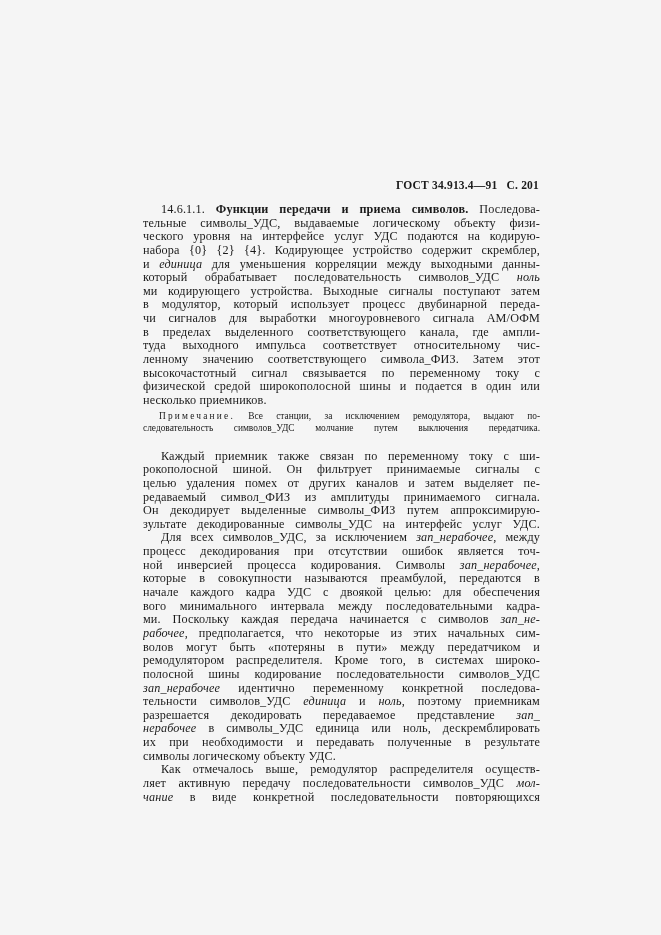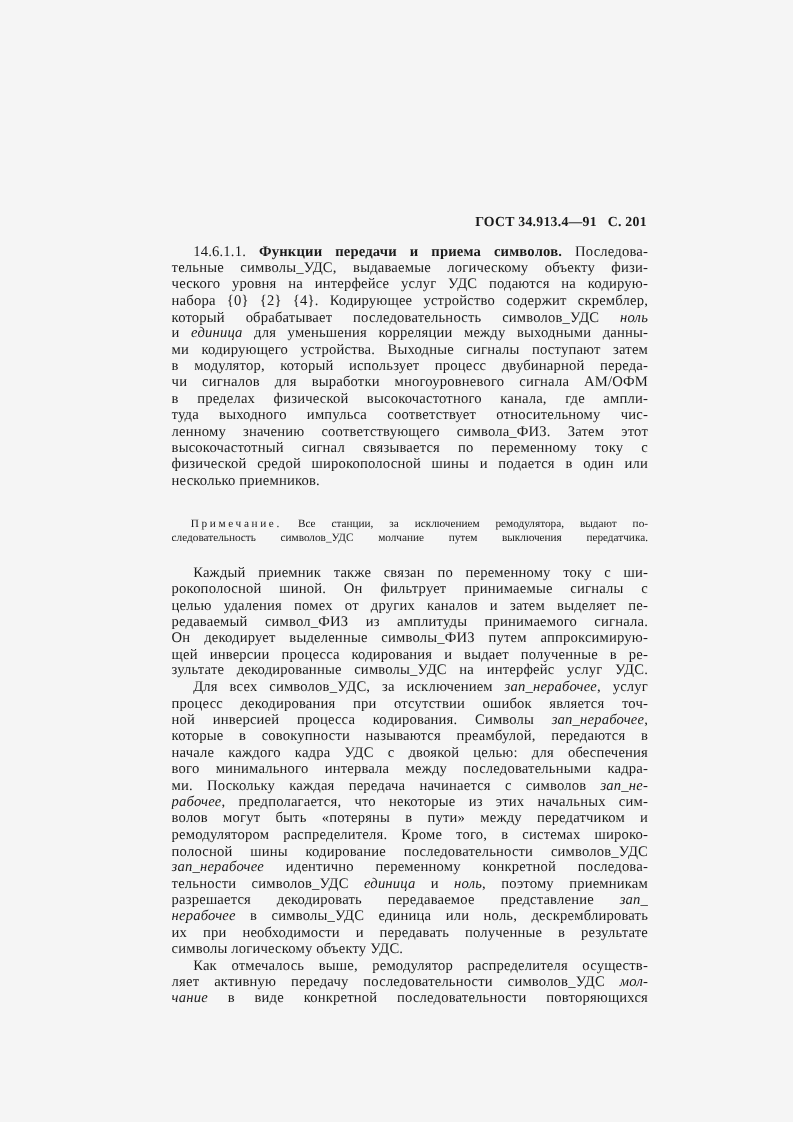--- a/index.html
+++ b/index.html
@@ -49,71 +49,70 @@
   .indent { padding-left: 18px; }
   .note-line {
     font-size: 9.4px;
     line-height: 12px;
     height: 12px;
     white-space: nowrap;
     text-align: justify;
     text-align-last: justify;
     overflow: hidden;
   }
-  .note-first { margin-top: 23px; padding-left: 16px; }
+  .note-first { margin-top: 2px; padding-left: 16px; }
   .note-last { margin-bottom: 16px; }
   .spaced { letter-spacing: 2.2px; }
   b { font-weight: bold; }
   i { font-style: italic; }
 </style>
 </head>
 <body>
 
 <div class="header">
   <span>ГОСТ 34.913.4—91</span>
   <span>С. 201</span>
 </div>
 
 <div class="page">
 
   <div>
     <div class="line indent"><span>14.6.1.1.</span> <b>Функции передачи и приема символов.</b> <span>Последова-</span></div>
     <div class="line">тельные символы_УДС, выдаваемые логическому объекту физи-</div>
     <div class="line">ческого уровня на интерфейсе услуг УДС подаются на кодирую-</div>
     <div class="line">набора {0} {2} {4}. Кодирующее устройство содержит скремблер,</div>
+    <div class="line"><span>и </span><i>единица</i><span> для уменьшения корреляции между выходными данны-</span></div>
     <div class="line"><span>который обрабатывает последовательность символов_УДС </span><i>ноль</i></div>
-    <div class="line"><span>и </span><i>единица</i><span> для уменьшения корреляции между выходными данны-</span></div>
     <div class="line">ми кодирующего устройства. Выходные сигналы поступают затем</div>
     <div class="line">в модулятор, который использует процесс двубинарной переда-</div>
     <div class="line">чи сигналов для выработки многоуровневого сигнала АМ/ОФМ</div>
-    <div class="line">в пределах физической высокочастотного канала, где ампли-</div>
+    <div class="line">в пределах выделенного соответствующего канала, где ампли-</div>
     <div class="line">туда выходного импульса соответствует относительному чис-</div>
     <div class="line">ленному значению соответствующего символа_ФИЗ. Затем этот</div>
     <div class="line">высокочастотный сигнал связывается по переменному току с</div>
     <div class="line">физической средой широкополосной шины и подается в один или</div>
     <div class="line last">несколько приемников.</div>
   </div>
 
   <div>
     <div class="note-line note-first"><span class="spaced">Примечание.</span> <span>Все станции, за исключением ремодулятора, выдают по-</span></div>
     <div class="note-line note-last">следовательность символов_УДС молчание путем выключения передатчика.</div>
   </div>
 
   <div>
     <div class="line indent">Каждый приемник также связан по переменному току с ши-</div>
     <div class="line">рокополосной шиной. Он фильтрует принимаемые сигналы с</div>
     <div class="line">целью удаления помех от других каналов и затем выделяет пе-</div>
     <div class="line">редаваемый символ_ФИЗ из амплитуды принимаемого сигнала.</div>
     <div class="line">Он декодирует выделенные символы_ФИЗ путем аппроксимирую-</div>
-    <div class="line">щей инверсии процесса кодирования и выдает полученные в ре-</div>
     <div class="line">зультате декодированные символы_УДС на интерфейс услуг УДС.</div>
   </div>
 
   <div>
-    <div class="line indent"><span>Для всех символов_УДС, за исключением </span><i>зап_нерабочее</i><span>, услуг</span></div>
+    <div class="line indent"><span>Для всех символов_УДС, за исключением </span><i>зап_нерабочее</i><span>, между</span></div>
     <div class="line">процесс декодирования при отсутствии ошибок является точ-</div>
     <div class="line"><span>ной инверсией процесса кодирования. Символы </span><i>зап_нерабочее</i><span>,</span></div>
     <div class="line">которые в совокупности называются преамбулой, передаются в</div>
     <div class="line">начале каждого кадра УДС с двоякой целью: для обеспечения</div>
     <div class="line">вого минимального интервала между последовательными кадра-</div>
     <div class="line"><span>ми. Поскольку каждая передача начинается с символов </span><i>зап_не-</i></div>
     <div class="line"><i>рабочее</i><span>, предполагается, что некоторые из этих начальных сим-</span></div>
     <div class="line">волов могут быть «потеряны в пути» между передатчиком и</div>
     <div class="line">ремодулятором распределителя. Кроме того, в системах широко-</div>
     <div class="line">полосной шины кодирование последовательности символов_УДС</div>

